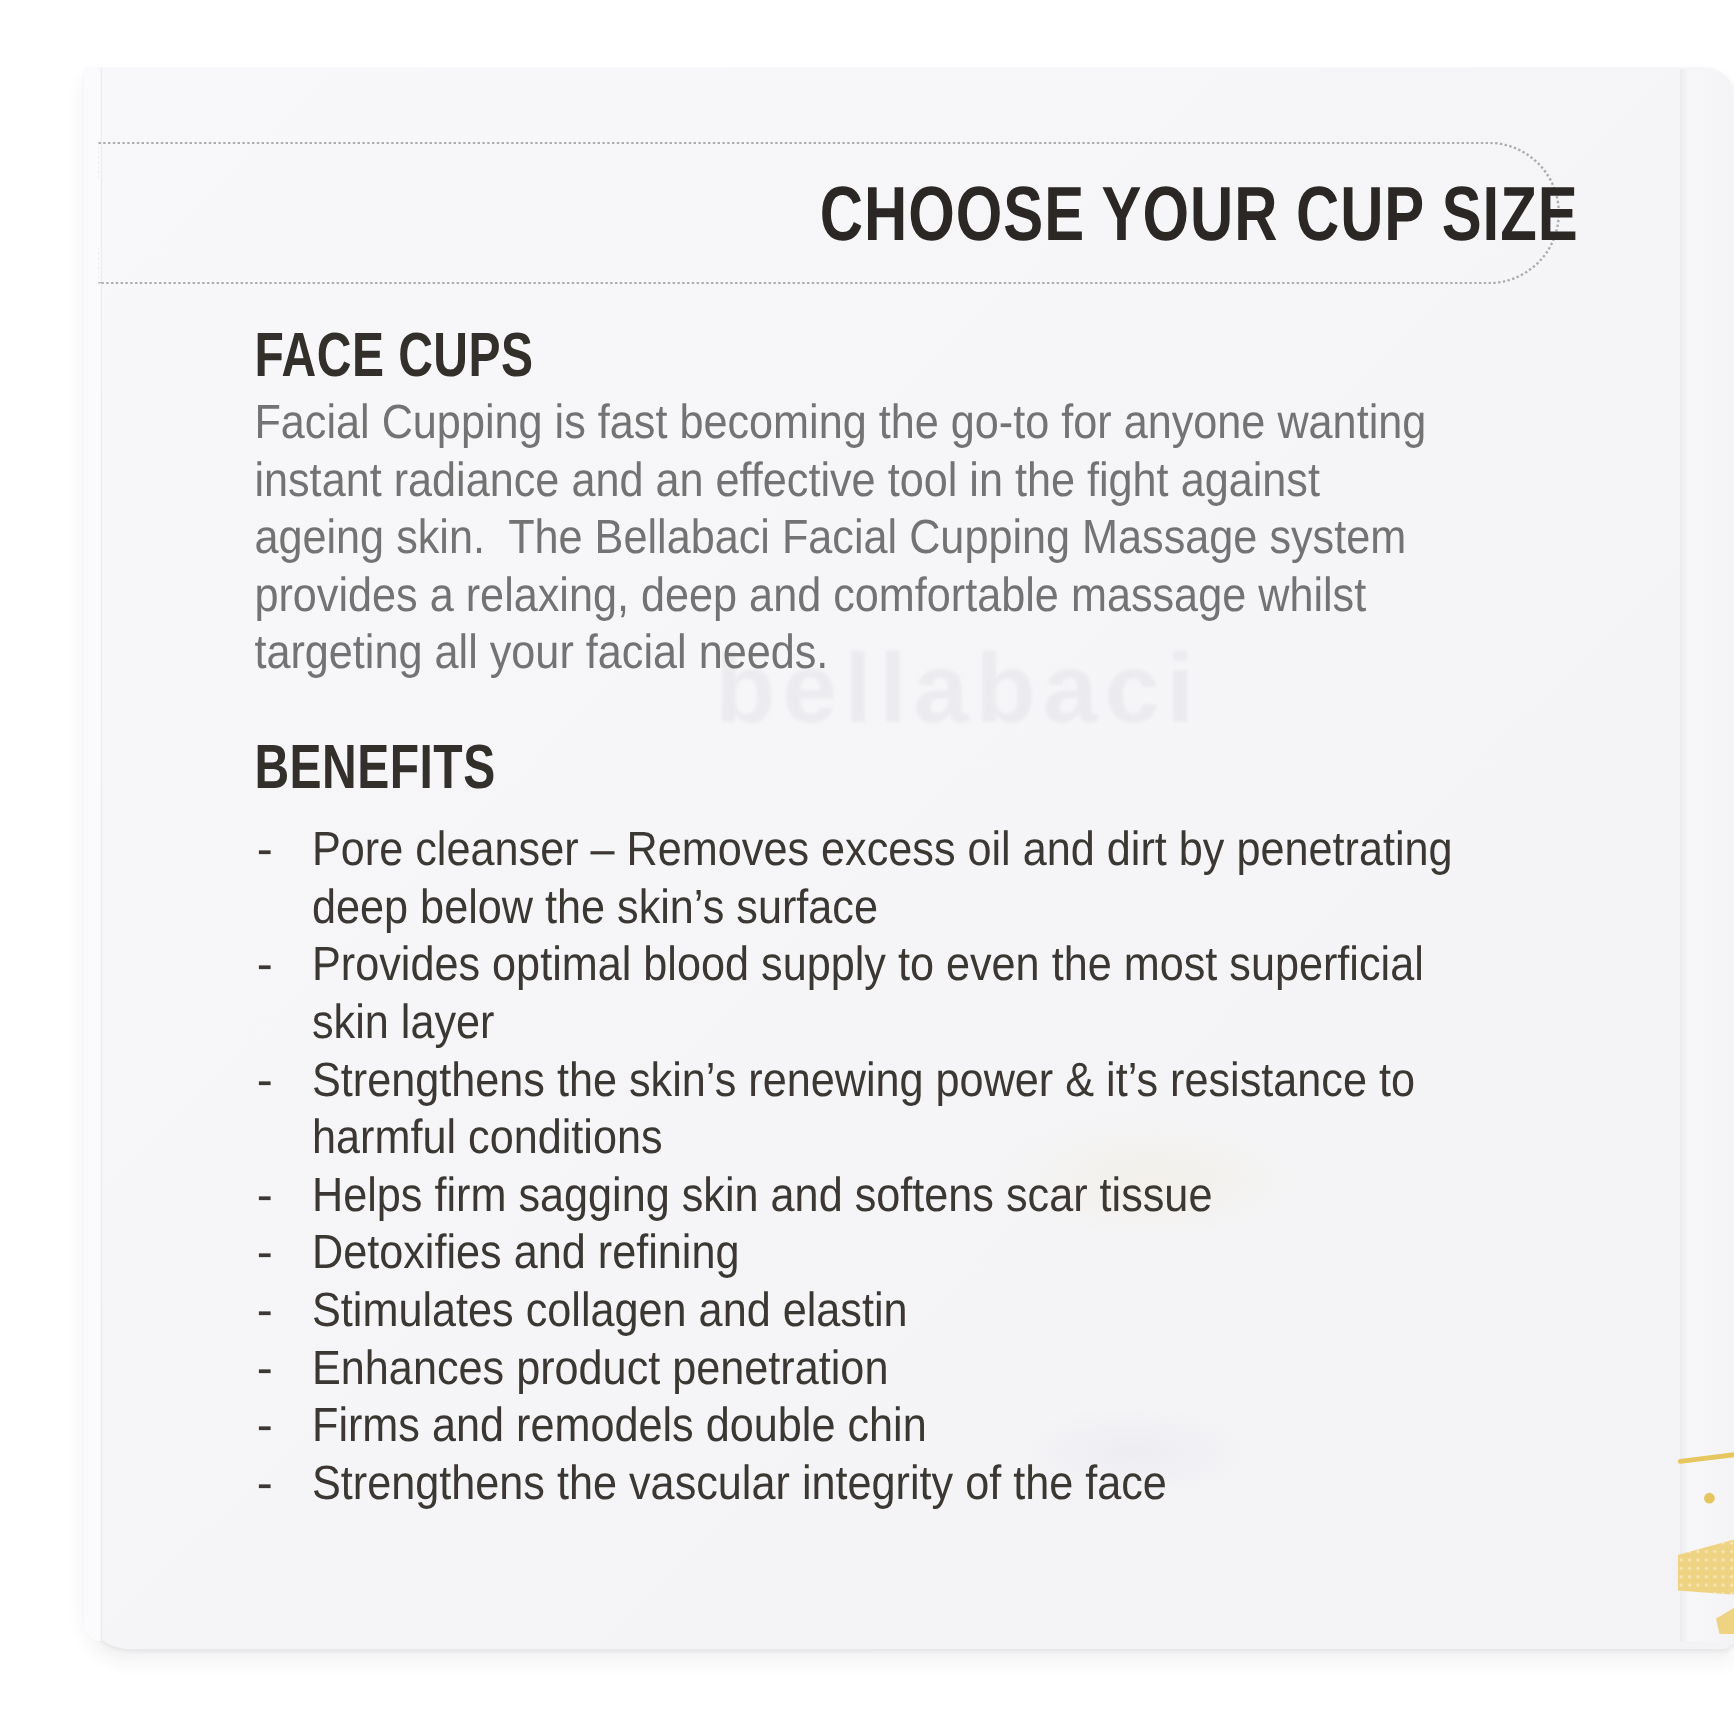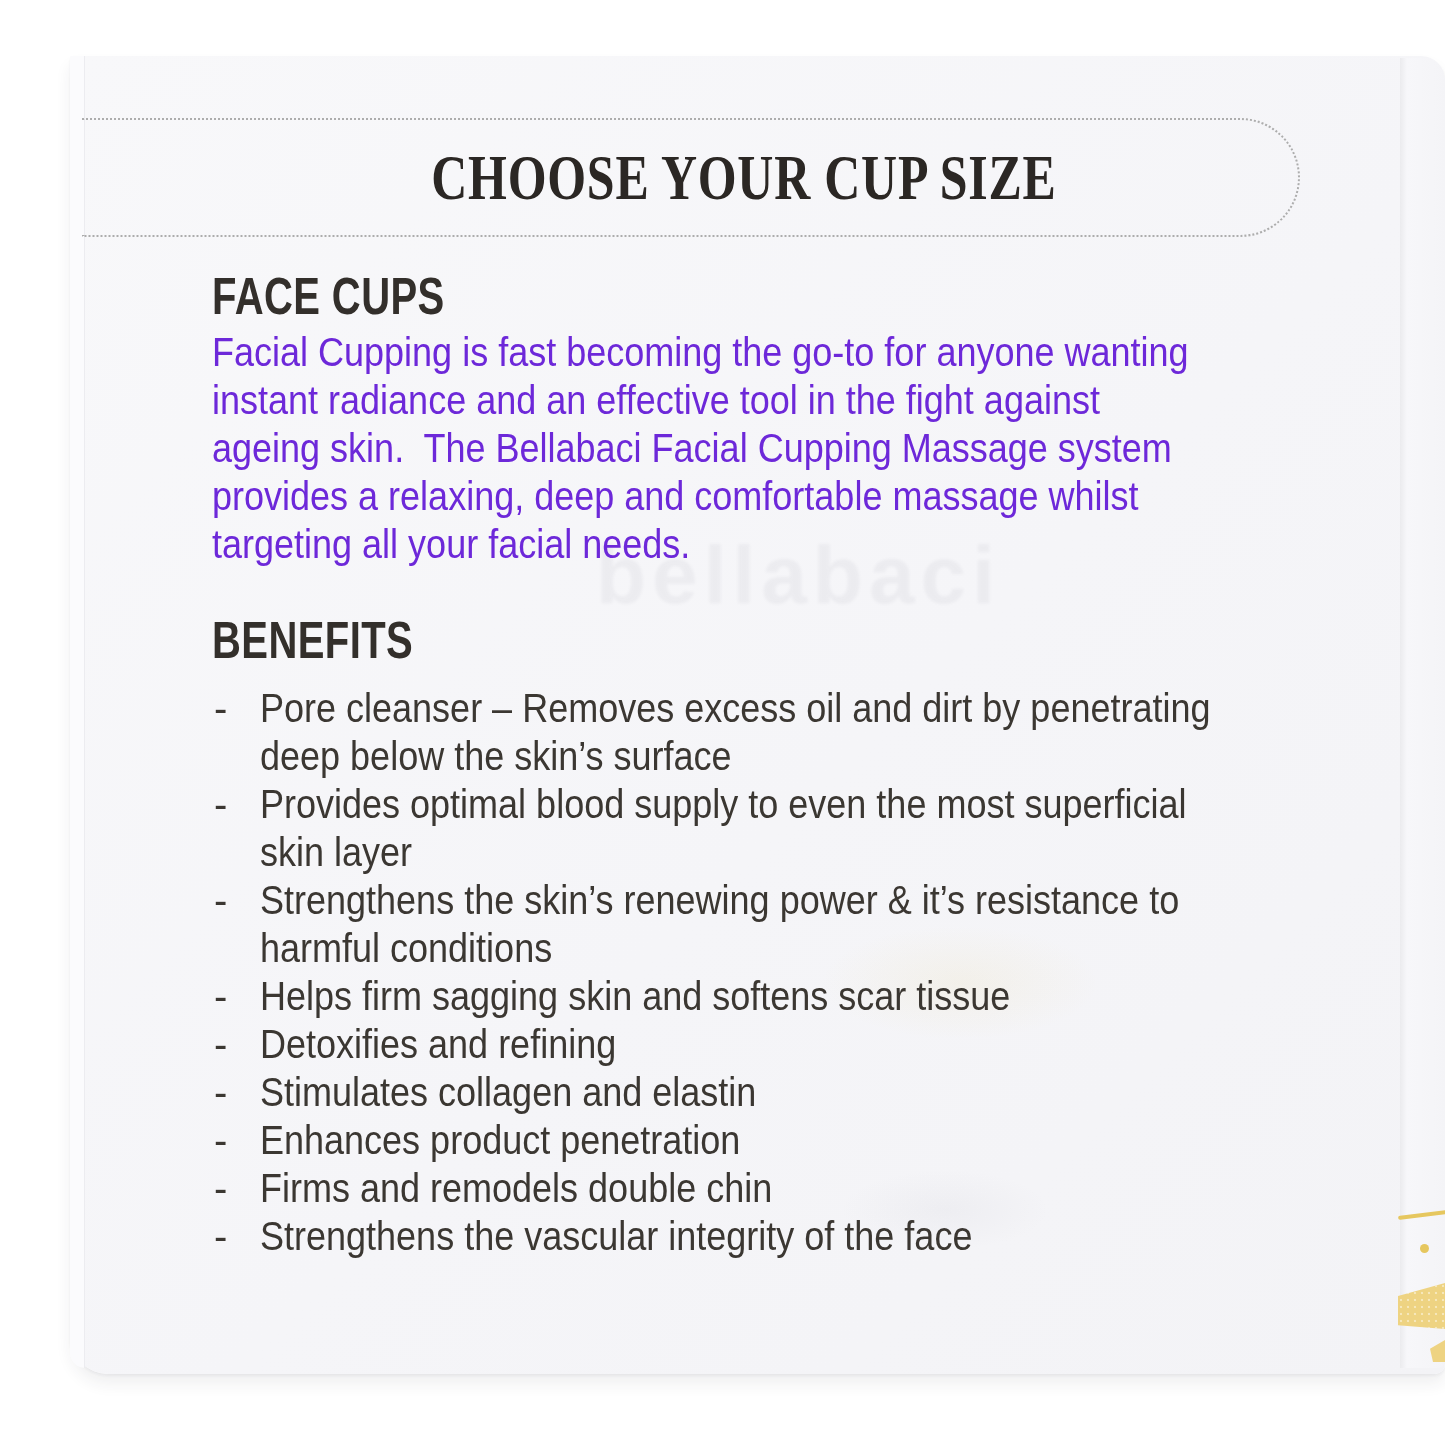--- a/index.html
+++ b/index.html
@@ -26,35 +26,35 @@
   }
   
   .header-band{
     position:absolute;left:82px;top:118px;width:1218px;height:119px;
     box-sizing:border-box;
     border:2px dotted #adadad;border-left:none;
     border-radius:0 62px 62px 0;
   }
   .title-wrap{
     position:absolute;left:82px;top:118px;width:1323px;height:119px;
-    display:flex;align-items:center;justify-content:center;font-family:Liberation Serif, serif;
+    display:flex;align-items:center;justify-content:flex-end;
   }
   .title{
     font-size:64px;font-weight:700;letter-spacing:1px;color:#2b2724;
     transform:scaleX(0.78);transform-origin:center;white-space:pre;
   }
   
   .heading{
     position:absolute;left:212px;
     font-size:52px;font-weight:700;letter-spacing:0.5px;color:#332f2b;
     transform:scaleX(0.77);transform-origin:left center;white-space:pre;
   }
   .para{
     position:absolute;left:212px;top:328px;
-    font-size:40px;font-weight:400;color:#6d28d9;line-height:48px;
+    font-size:40px;font-weight:400;color:#737373;line-height:48px;
   }
   .para .line, .bullet-text .line{
     display:block;white-space:pre;
     transform:scaleX(0.9);transform-origin:left center;
   }
   .bullets{
     position:absolute;left:212px;top:684px;width:1100px;
     font-size:40px;color:#3b3732;line-height:48px;
   }
   .bullet{position:relative;padding-left:48px;}

